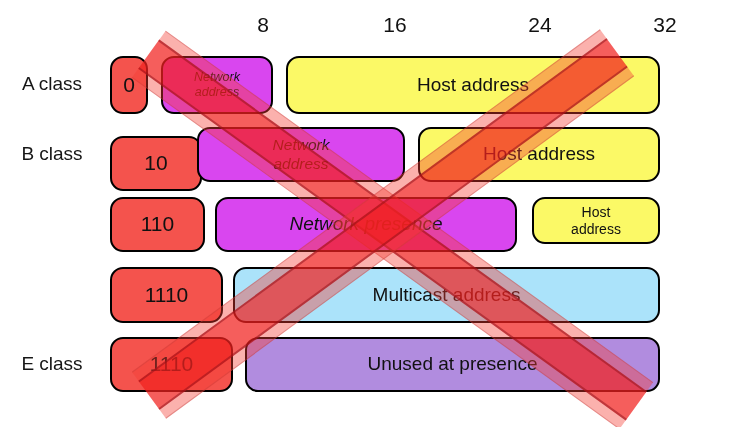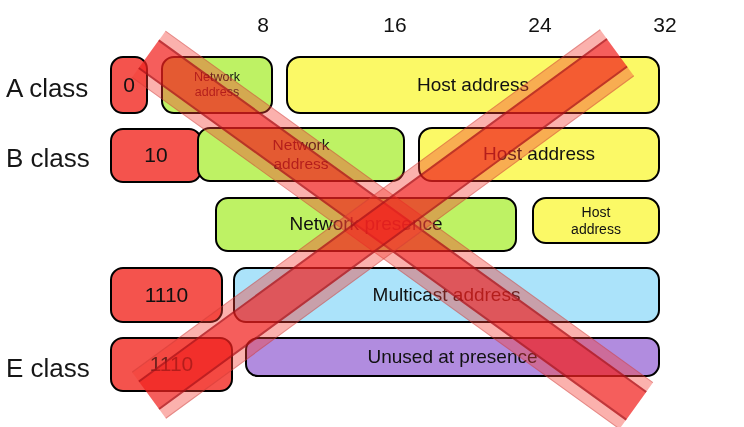--- a/index.html
+++ b/index.html
@@ -11,35 +11,35 @@
   .stage{position:absolute;left:0;top:0;width:744px;height:427px;}
 
   
   .tick{
     position:absolute;top:13px;transform:translateX(-50%);
     font-size:21px;color:#111;
   }
 
   
   .row-label{
-    position:absolute;left:6px;width:92px;
-    font-size:26px;color:#161616;white-space:nowrap;
+    position:absolute;left:6px;width:92px;text-align:center;
+    font-size:19px;color:#161616;white-space:nowrap;
   }
 
   
   .box{
     position:absolute;box-sizing:border-box;
     border:2.5px solid #000;border-radius:13px;
     display:flex;flex-direction:column;align-items:center;justify-content:center;
     text-align:center;line-height:1.18;color:#111;
   }
   .box span{display:block;}
   .c-red{background:#f4534d;}
-  .c-blue{background:#bef264;}
-  .c-yellow{background:#fbf966;border-radius:14px;}
+  .c-blue{background:#d946ef;font-style:italic;}
+  .c-yellow{background:#fbf966;}
   .c-lblue{background:#abe3fa;}
   .c-purple{background:#b18cdf;}
 
   .t-prefix{font-size:21px;}
   .t-big{font-size:19px;}
   .t-sm{font-size:12.5px;}
   .t-md{font-size:15.5px;}
   .t-ysm{font-size:14px;}
 
   
@@ -78,50 +78,53 @@
       <span>0</span>
     </div>
   <div class="box c-blue t-sm" style="left:161px;top:56px;width:112px;height:58px">
     <span>Network</span>
     <span>address</span>
   </div>
   <div class="box c-yellow t-big" style="left:286px;top:56px;width:374px;height:58px">
     <span>Host address</span>
   </div>
 
-  <div class="box c-red t-prefix" style="left:110px;top:128px;width:92px;height:55px">
+  <div class="box c-red t-prefix" style="left:110px;top:136px;width:92px;height:55px">
       <span>10</span>
     </div>
   <div class="box c-blue t-md" style="left:197px;top:127px;width:208px;height:55px">
     <span>Network</span>
     <span>address</span>
   </div>
   <div class="box c-yellow t-big" style="left:418px;top:127px;width:242px;height:55px">
     <span>Host address</span>
   </div>
 
+  <div class="box c-red t-prefix" style="left:110px;top:197px;width:95px;height:55px">
+      <span>110</span>
+    </div>
   <div class="box c-blue t-big" style="left:215px;top:197px;width:302px;height:55px">
     <span>Network presence</span>
   </div>
   <div class="box c-yellow t-ysm" style="left:532px;top:197px;width:128px;height:47px">
     <span>Host</span>
     <span>address</span>
   </div>
 
   <div class="box c-red t-prefix" style="left:110px;top:267px;width:113px;height:56px">
       <span>1110</span>
     </div>
   <div class="box c-lblue t-big" style="left:233px;top:267px;width:427px;height:56px">
     <span>Multicast address</span>
   </div>
 
   <div class="box c-red t-prefix" style="left:110px;top:337px;width:123px;height:55px">
       <span>1110</span>
     </div>
-  <div class="box c-purple t-big" style="left:245px;top:337px;width:415px;height:40px">
+  <div class="box c-purple t-big" style="left:245px;top:337px;width:415px;height:55px">
     <span>Unused at presence</span>
   </div>
 
   <div class="xarm arm1">
       <div class="xcore"></div>
     </div>
   <div class="xarm arm2">
       <div class="xcore"></div>
     </div>
 

